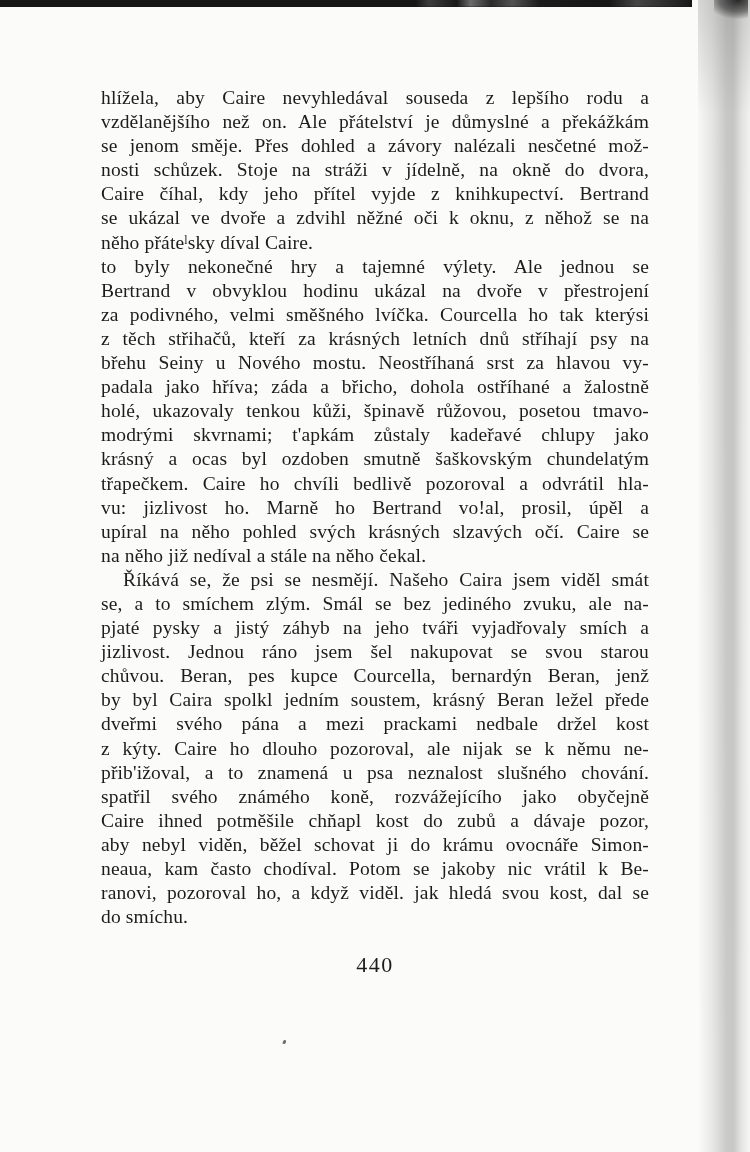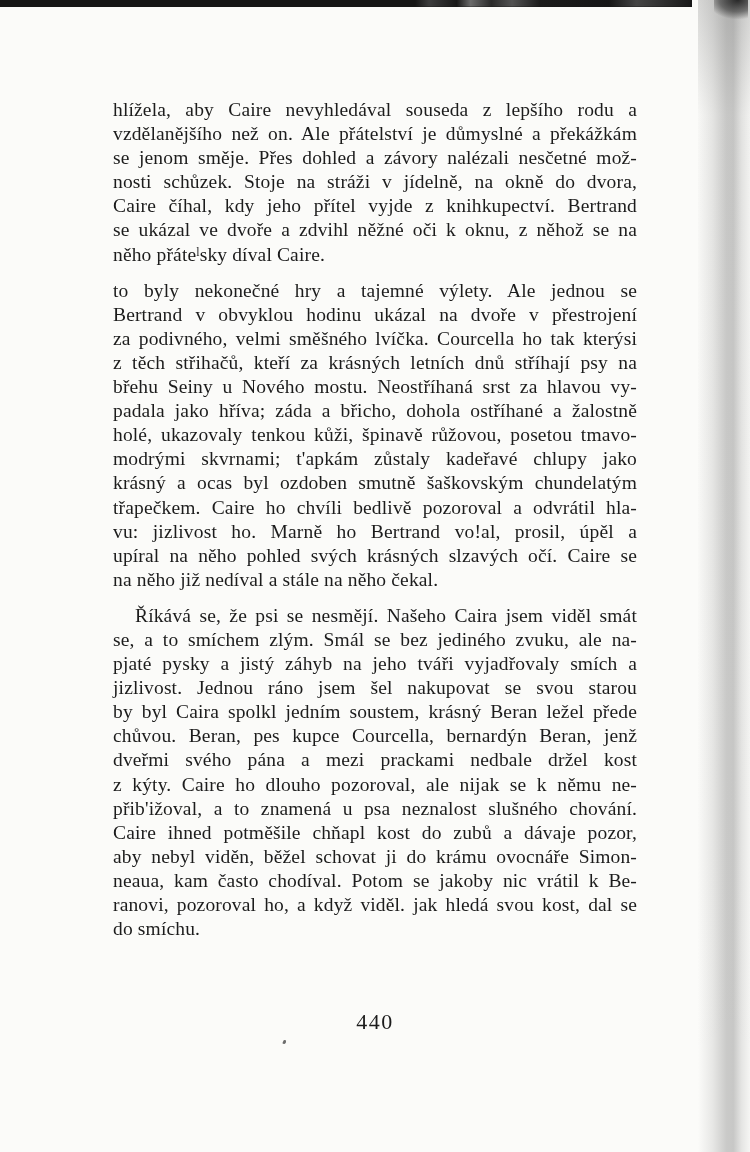--- a/index.html
+++ b/index.html
@@ -59,37 +59,37 @@
   .text-block {
     position: absolute;
     left: 101px;
     top: 86px;
     width: 548px;
     font-size: 19.5px;
     line-height: 24.1px;
     color: #1c1c1c;
     letter-spacing: 0.15px;
   }
-  .para { margin: 12px; }
+  .para { margin: 0; }
   .line {
     text-align: justify;
     text-align-last: justify;
     white-space: normal;
   }
   .line.para-end {
     text-align-last: left;
   }
   .para.indented .line.first {
     padding-left: 22px;
   }
   
   .folio {
     position: absolute;
     left: 101px;
-    top: 1009px;
+    top: 952px;
     width: 548px;
     text-align: center;
     font-size: 22px;
     letter-spacing: 1.5px;
     color: #1c1c1c;
   }
   
   .speck {
     position: absolute;
     left: 283px;
@@ -130,25 +130,26 @@
       <div class="line">třapečkem. Caire ho chvíli bedlivě pozoroval a odvrátil hla-</div>
       <div class="line">vu: jizlivost ho. Marně ho Bertrand vo!al, prosil, úpěl a</div>
       <div class="line">upíral na něho pohled svých krásných slzavých očí. Caire se</div>
       <div class="line para-end">na něho již nedíval a stále na něho čekal.</div>
     </div>
     <div class="para indented">
       <div class="line first">Říkává se, že psi se nesmějí. Našeho Caira jsem viděl smát</div>
       <div class="line">se, a to smíchem zlým. Smál se bez jediného zvuku, ale na-</div>
       <div class="line">pjaté pysky a jistý záhyb na jeho tváři vyjadřovaly smích a</div>
       <div class="line">jizlivost. Jednou ráno jsem šel nakupovat se svou starou</div>
+      <div class="line">chůvou. Beran, pes kupce Courcella, bernardýn Beran, jenž</div>
       <div class="line">by byl Caira spolkl jedním soustem, krásný Beran ležel přede</div>
-      <div class="line">chůvou. Beran, pes kupce Courcella, bernardýn Beran, jenž</div>
       <div class="line">dveřmi svého pána a mezi prackami nedbale držel kost</div>
       <div class="line">z kýty. Caire ho dlouho pozoroval, ale nijak se k němu ne-</div>
       <div class="line">přib'ižoval, a to znamená u psa neznalost slušného chování.</div>
+      <div class="line">spatřil svého známého koně, rozvážejícího jako obyčejně</div>
       <div class="line">Caire ihned potměšile chňapl kost do zubů a dávaje pozor,</div>
       <div class="line">aby nebyl viděn, běžel schovat ji do krámu ovocnáře Simon-</div>
       <div class="line">neaua, kam často chodíval. Potom se jakoby nic vrátil k Be-</div>
       <div class="line">ranovi, pozoroval ho, a když viděl. jak hledá svou kost, dal se</div>
       <div class="line para-end">do smíchu.</div>
     </div>
   </div>
 
 <div class="folio">440</div>
 <div class="speck"></div>

